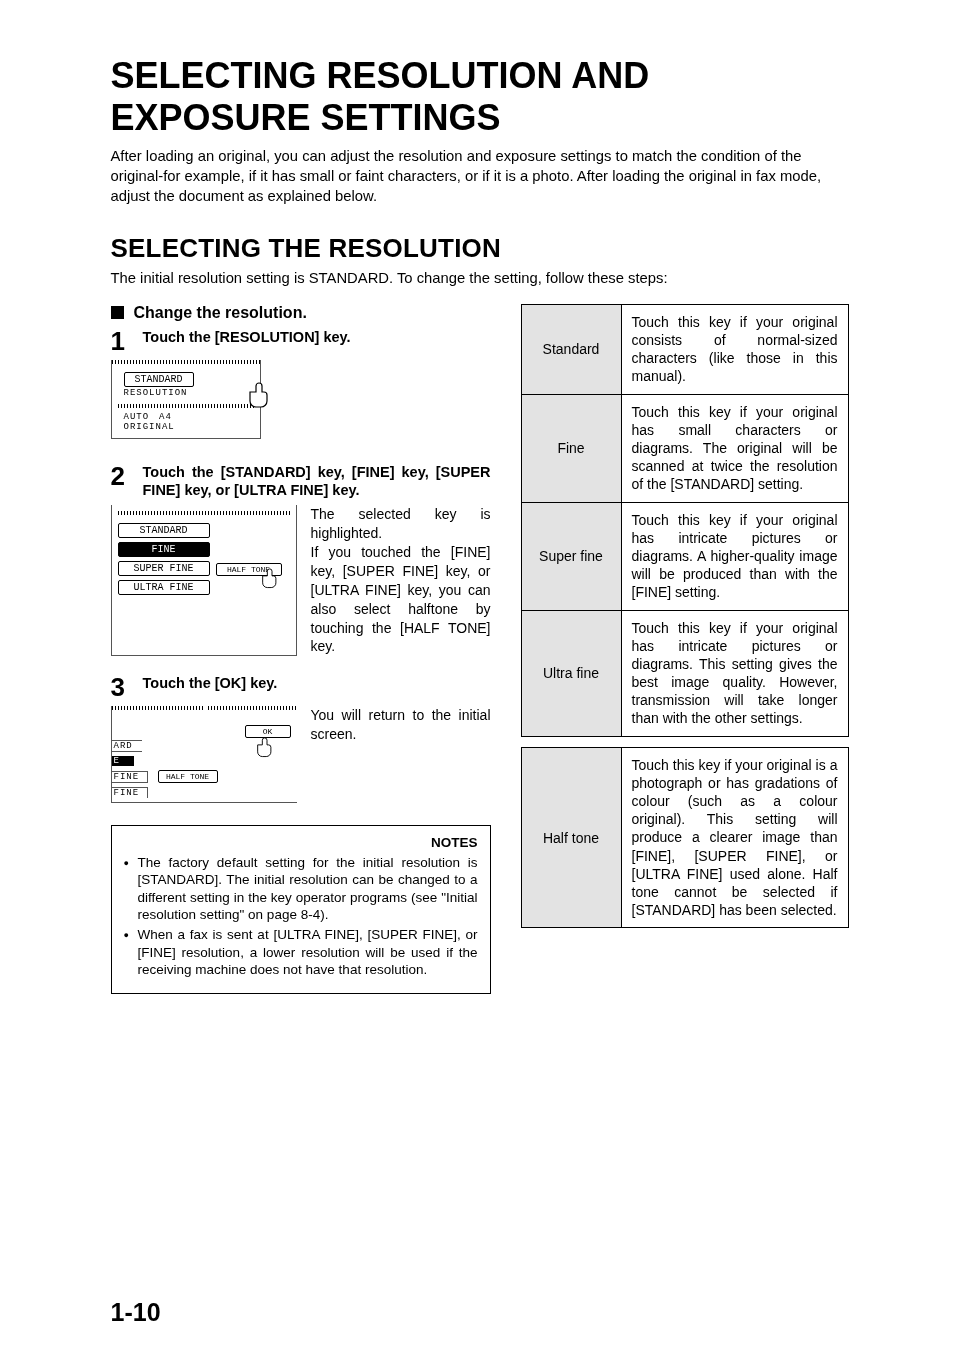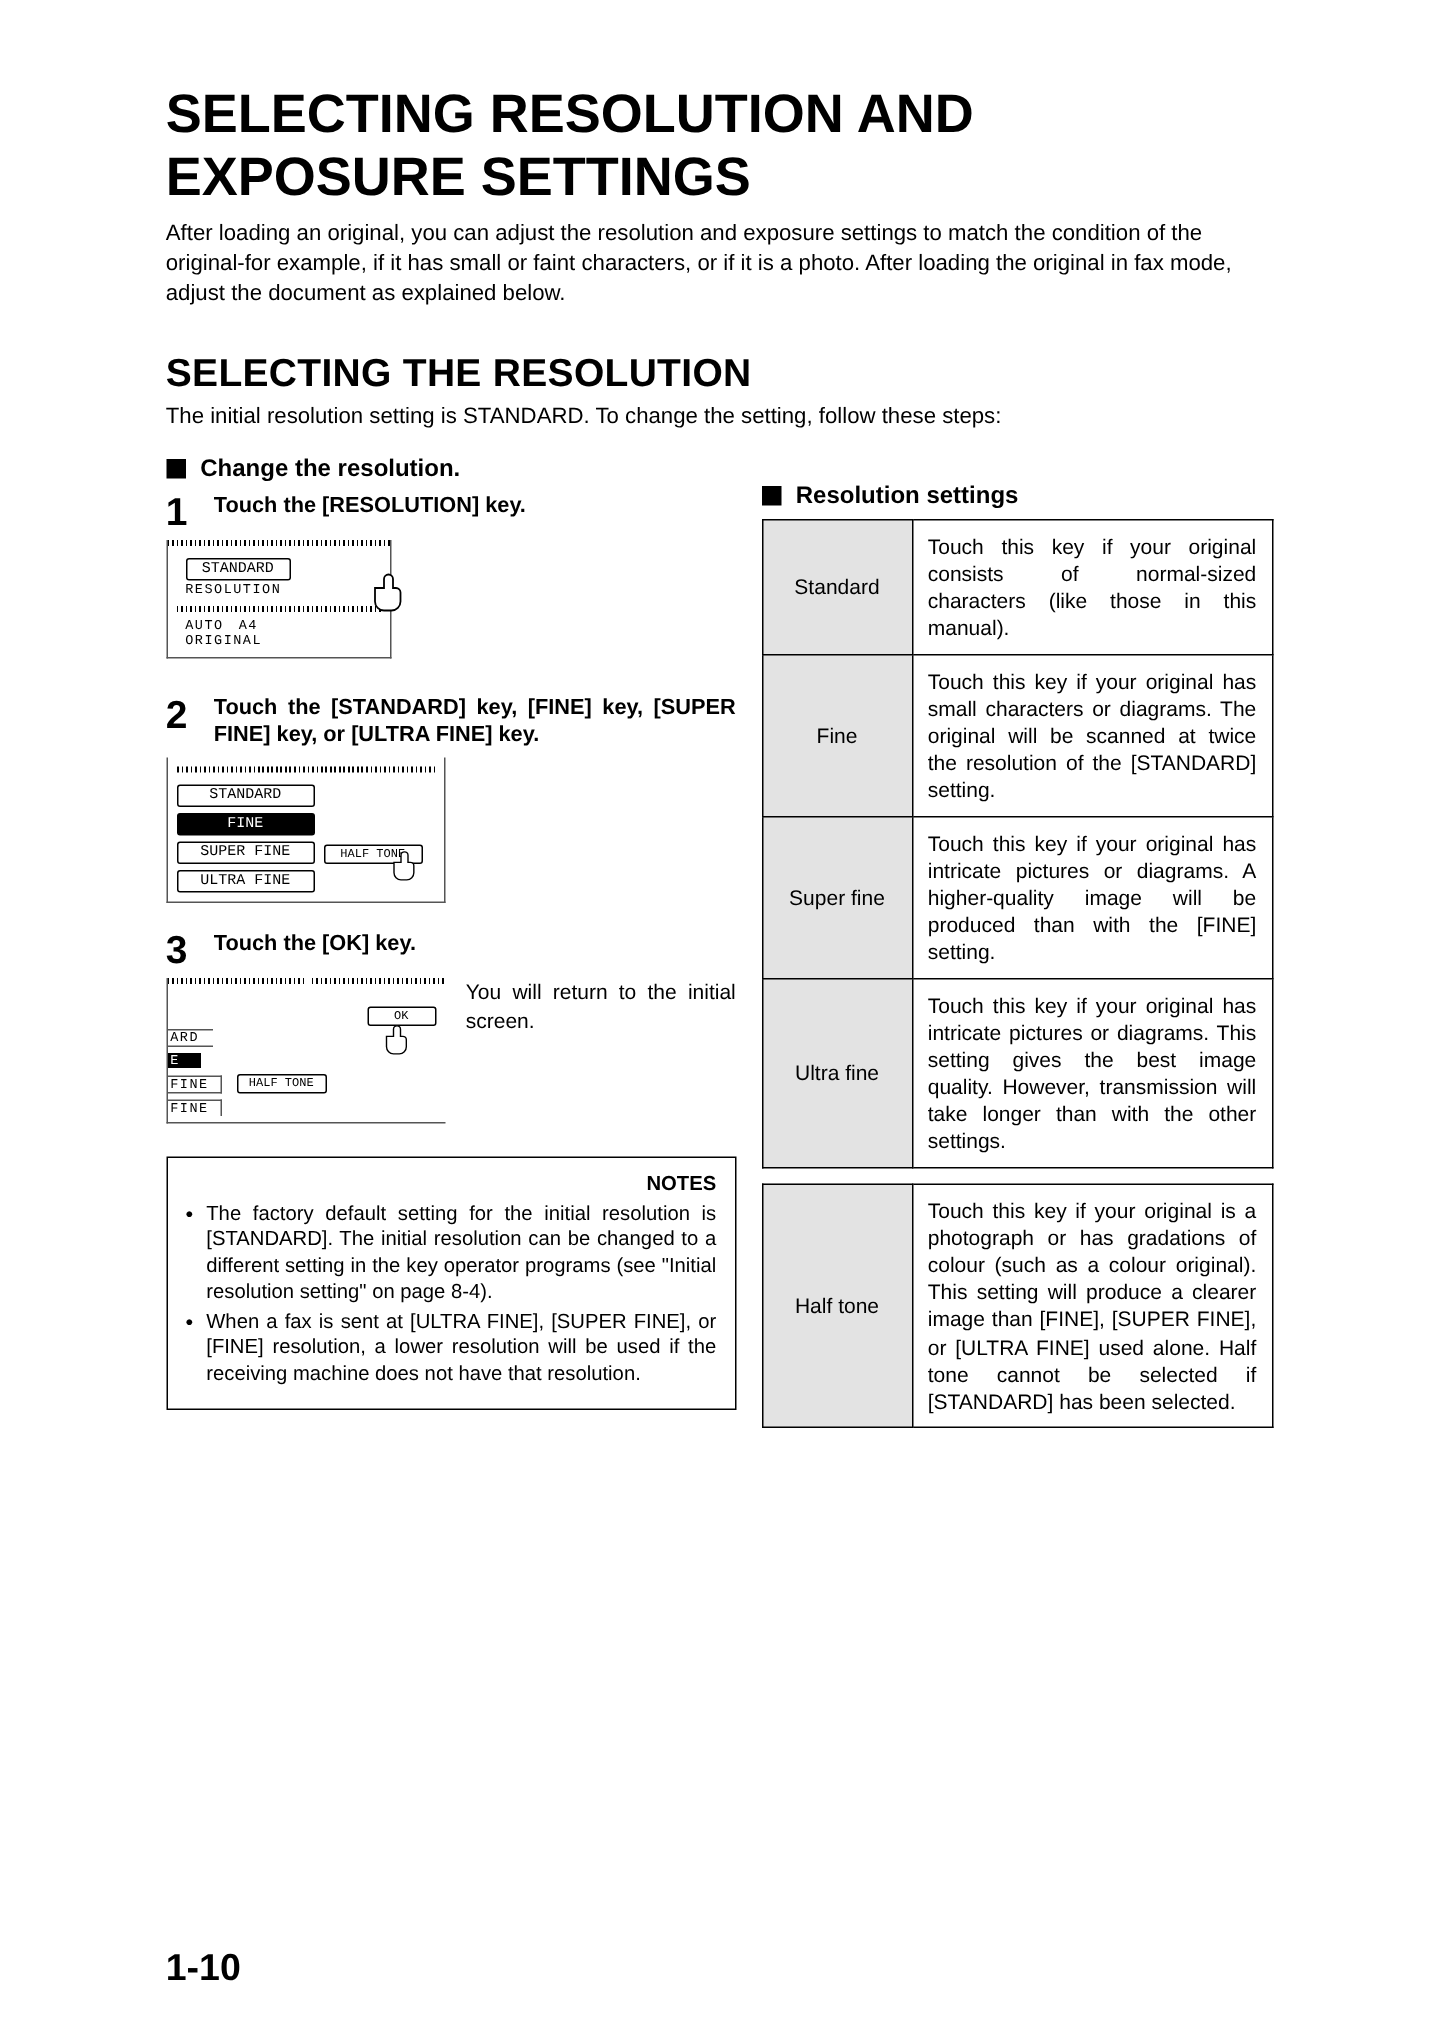--- a/index.html
+++ b/index.html
@@ -35,21 +35,21 @@
     font-weight: 800;
     margin: 0 0 6px 0;
     letter-spacing: 0.2px;
   }
   .section-sub {
     font-size: 14.8px;
     margin-bottom: 18px;
   }
   .columns {
     display: flex;
-    gap: 17px;
+    gap: 30px;
   }
   .col-left { width: 380px; }
   .col-right { flex: 1; }
 
   .subhead {
     font-size: 16px;
     font-weight: 700;
     margin-bottom: 6px;
     display: flex;
     align-items: center;
@@ -246,20 +246,22 @@
               <div style="flex:1;position:relative;padding-top:40px;">
                 <div class="kbox" style="width:66px;font-size:8px;">HALF TONE</div>
                 <span style="position:absolute;right:4px;bottom:-2px;">
                   <svg width="28" height="28" viewBox="0 0 36 36">
                       <path d="M6 14 h6 v-6 a3 3 0 0 1 6 0 v6 h2 a3 3 0 0 1 3 3 v6 a6 6 0 0 1 -6 6 h-5 a6 6 0 0 1 -6 -6 z" fill="#fff" stroke="#000" stroke-width="1.2"></path>
                     </svg>
                 </span>
               </div>
             </div>
           </div>
+          <div class="desc" style="white-space:pre-line;">The selected key is highlighted.
+If you touched the [FINE] key, [SUPER FINE] key, or [ULTRA FINE] key, you can also select halftone by touching the [HALF TONE] key.</div>
         </div>
       </div>
 
       <div class="step" style="margin-top:18px;">
         <div class="step-row">
           <div class="step-num">3</div>
           <div class="step-title">Touch the [OK] key.</div>
         </div>
         <div class="step-body">
           <div class="illus illus-frame" style="width:186px;padding:0;border-top:none;border-right:none;">
@@ -297,24 +299,20 @@
         <div class="notes-title">NOTES</div>
         <ul>
           <li>The factory default setting for the initial resolution is [STANDARD]. The initial resolution can be changed to a different setting in the key operator programs (see "Initial resolution setting" on page 8-4).</li>
           <li>When a fax is sent at [ULTRA FINE], [SUPER FINE], or [FINE] resolution, a lower resolution will be used if the receiving machine does not have that resolution.</li>
         </ul>
       </div>
 
     </div>
 
     <div class="col-right">
-      <div class="subhead" style="margin-top:18px;">
-        <span class="sq"></span>
-        <span>Resolution settings</span>
-      </div>
 
       <table class="res-table">
         <tbody>
             <tr>
           <td class="label">Standard</td>
           <td class="desc">Touch this key if your original consists of normal-sized characters (like those in this manual).</td>
         </tr>
         <tr>
           <td class="label">Fine</td>
           <td class="desc">Touch this key if your original has small characters or diagrams. The original will be scanned at twice the resolution of the [STANDARD] setting.</td>

